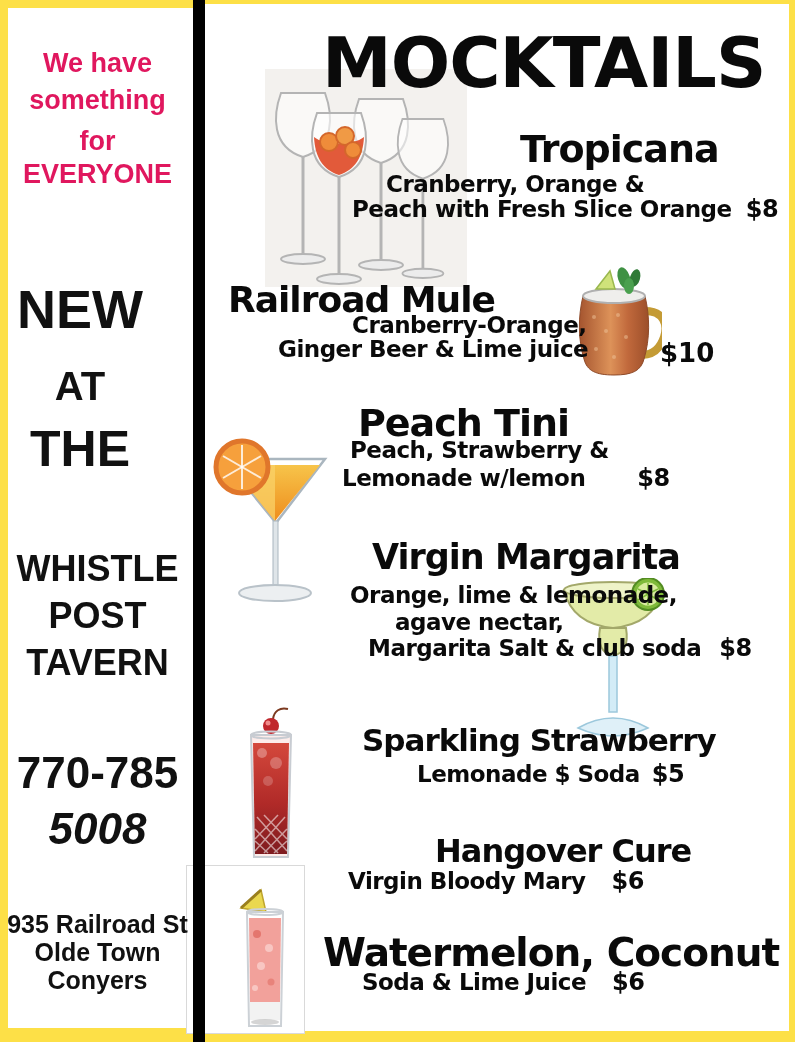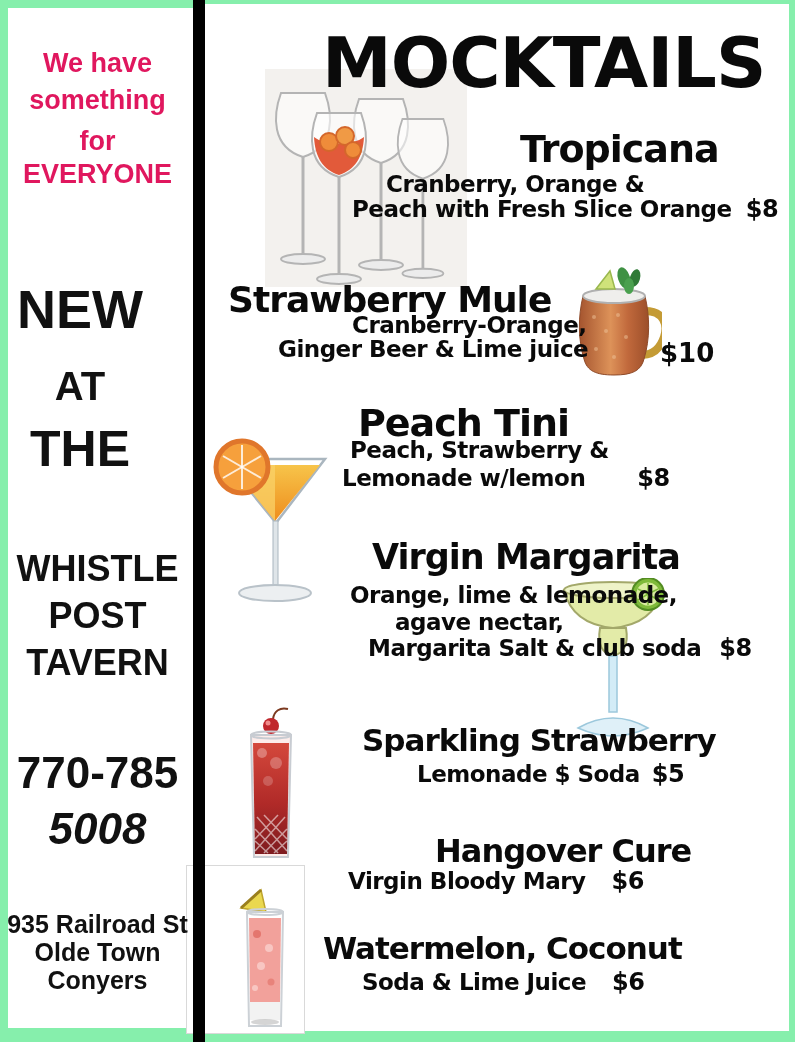--- a/index.html
+++ b/index.html
@@ -1,16 +1,16 @@
 <!DOCTYPE html>
 <html><head>
 <meta charset="utf-8">
 <style>
   html,body{margin:0;padding:0;background:#000;}
-  .canvas{position:relative;width:795px;height:1042px;background:#86efac;overflow:hidden;
+  .canvas{position:relative;width:795px;height:1042px;background:#fde047;overflow:hidden;
           font-family:"DejaVu Sans",sans-serif;}
   .panel{position:absolute;background:#fff;}
   .sidebar-panel{left:8px;top:8px;width:185px;height:1020px;z-index:1;}
   .main-panel{left:205px;top:4px;width:584px;height:1027px;z-index:1;}
   .divider{position:absolute;left:193px;top:0;width:12px;height:1042px;background:#000;z-index:6;}
   .side-line{position:absolute;left:5px;width:185px;text-align:center;
              font-family:"Liberation Sans",sans-serif;font-weight:bold;color:#111;z-index:5;}
   .side-narrow{width:150px;}
   .pink{color:#e0175e;}
   .m-line{position:absolute;color:#0a0a0a;font-weight:bold;white-space:nowrap;z-index:5;}
@@ -188,21 +188,21 @@
   </svg>
 
   <div class="m-line m-title" style="left:322px;top:22px;">MOCKTAILS</div>
 
   <div class="m-line i-desc" style="left:386px;top:171px;">Cranberry, Orange &amp;</div>
   <div class="m-line i-name" style="left:520px;top:127px;font-size:38px;">Tropicana</div>
   <div class="m-line i-desc" style="left:352px;top:195px;">
     <span>Peach with Fresh Slice Orange</span><span class="i-price" style="margin-left:14px;">$8</span>
   </div>
 
-  <div class="m-line i-name" style="left:228px;top:279px;font-size:36px;">Strawberry Mule</div>
+  <div class="m-line i-name" style="left:228px;top:279px;font-size:36px;">Railroad Mule</div>
   <div class="m-line i-desc" style="left:352px;top:312px;">Cranberry-Orange,</div>
   <div class="m-line i-desc" style="left:278px;top:336px;">Ginger Beer &amp; Lime juice</div>
   <div class="m-line i-price" style="left:660px;top:338px;font-size:26px;">$10</div>
 
   <div class="m-line i-name" style="left:358px;top:401px;font-size:38px;">Peach Tini</div>
   <div class="m-line i-desc" style="left:350px;top:437px;">Peach, Strawberry &amp;</div>
   <div class="m-line i-desc" style="left:342px;top:464px;">
     <span>Lemonade w/lemon</span><span class="i-price" style="margin-left:52px;">$8</span>
   </div>
 
@@ -216,18 +216,18 @@
   <div class="m-line i-name" style="left:362px;top:722px;font-size:31px;">Sparkling Strawberry</div>
   <div class="m-line i-desc" style="left:417px;top:760px;">
     <span>Lemonade $ Soda</span><span class="i-price" style="margin-left:12px;">$5</span>
   </div>
 
   <div class="m-line i-name" style="left:435px;top:832px;font-size:32px;">Hangover Cure</div>
   <div class="m-line i-desc" style="left:348px;top:867px;">
     <span>Virgin Bloody Mary</span><span class="i-price" style="margin-left:26px;">$6</span>
   </div>
 
-  <div class="m-line i-name" style="left:323px;top:930px;font-size:31px;">Watermelon, Coconut</div>
+  <div class="m-line i-name" style="left:323px;top:930px;font-size:39px;">Watermelon, Coconut</div>
   <div class="m-line i-desc" style="left:362px;top:968px;">
     <span>Soda &amp; Lime Juice</span><span class="i-price" style="margin-left:26px;">$6</span>
   </div>
 
 </div>
 
 </body></html>

